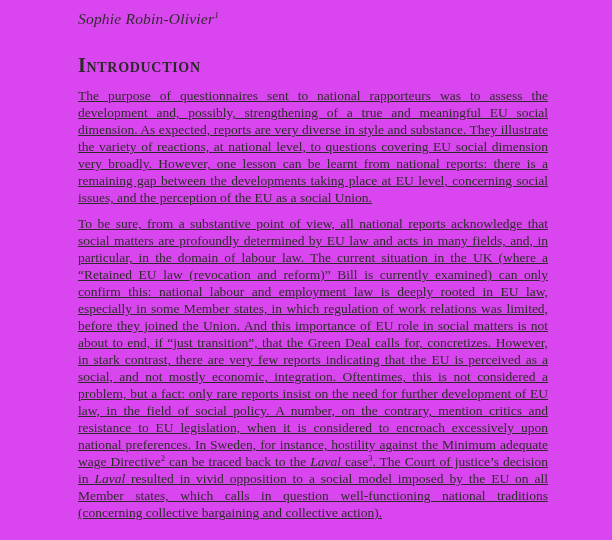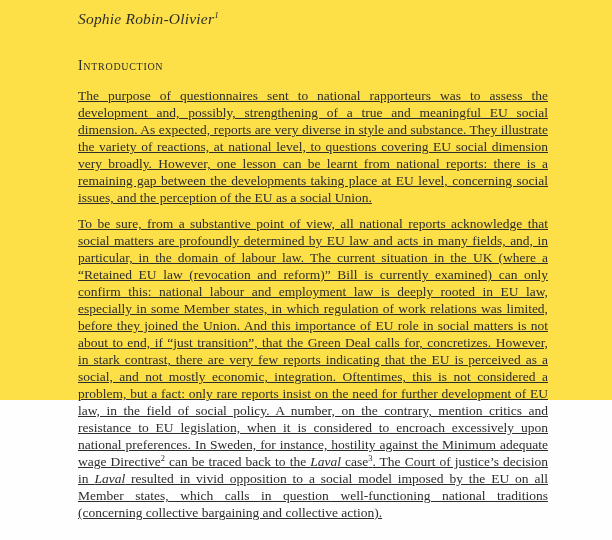--- a/index.html
+++ b/index.html
@@ -7,41 +7,41 @@
     width: 612px;
     height: 540px;
     background: #fefefe;
     color: #2e2d2b;
     font-family: "Liberation Serif", "DejaVu Serif", serif;
     overflow: hidden;
   }
   .page {
     box-sizing: border-box;
     width: 612px;
-    height: 400px;
+    height: 540px;
     padding: 8px 64px 0 78px;
-    background: #fde047;
+    background: #d946ef;
   }
   .author-line {
     margin: 0 0 28px 0;
     font-style: italic;
     font-size: 15.5px;
     line-height: 21px;
     letter-spacing: 0.2px;
   }
   .author-line sup {
     font-size: 9px;
     font-style: italic;
     line-height: 0;
   }
   .section-heading {
     margin: 0 0 13px 0;
     font-variant: small-caps;
-    font-weight: 400;
-    font-size: 14px;
+    font-weight: 700;
+    font-size: 20px;
     line-height: 17px;
     letter-spacing: 0.7px;
     color: #2b2a28;
   }
   .body-text p.para {
     margin: 0 0 9px 0;
     font-size: 13.5px;
     line-height: 17px;
     text-align: justify;
     text-justify: inter-word;

